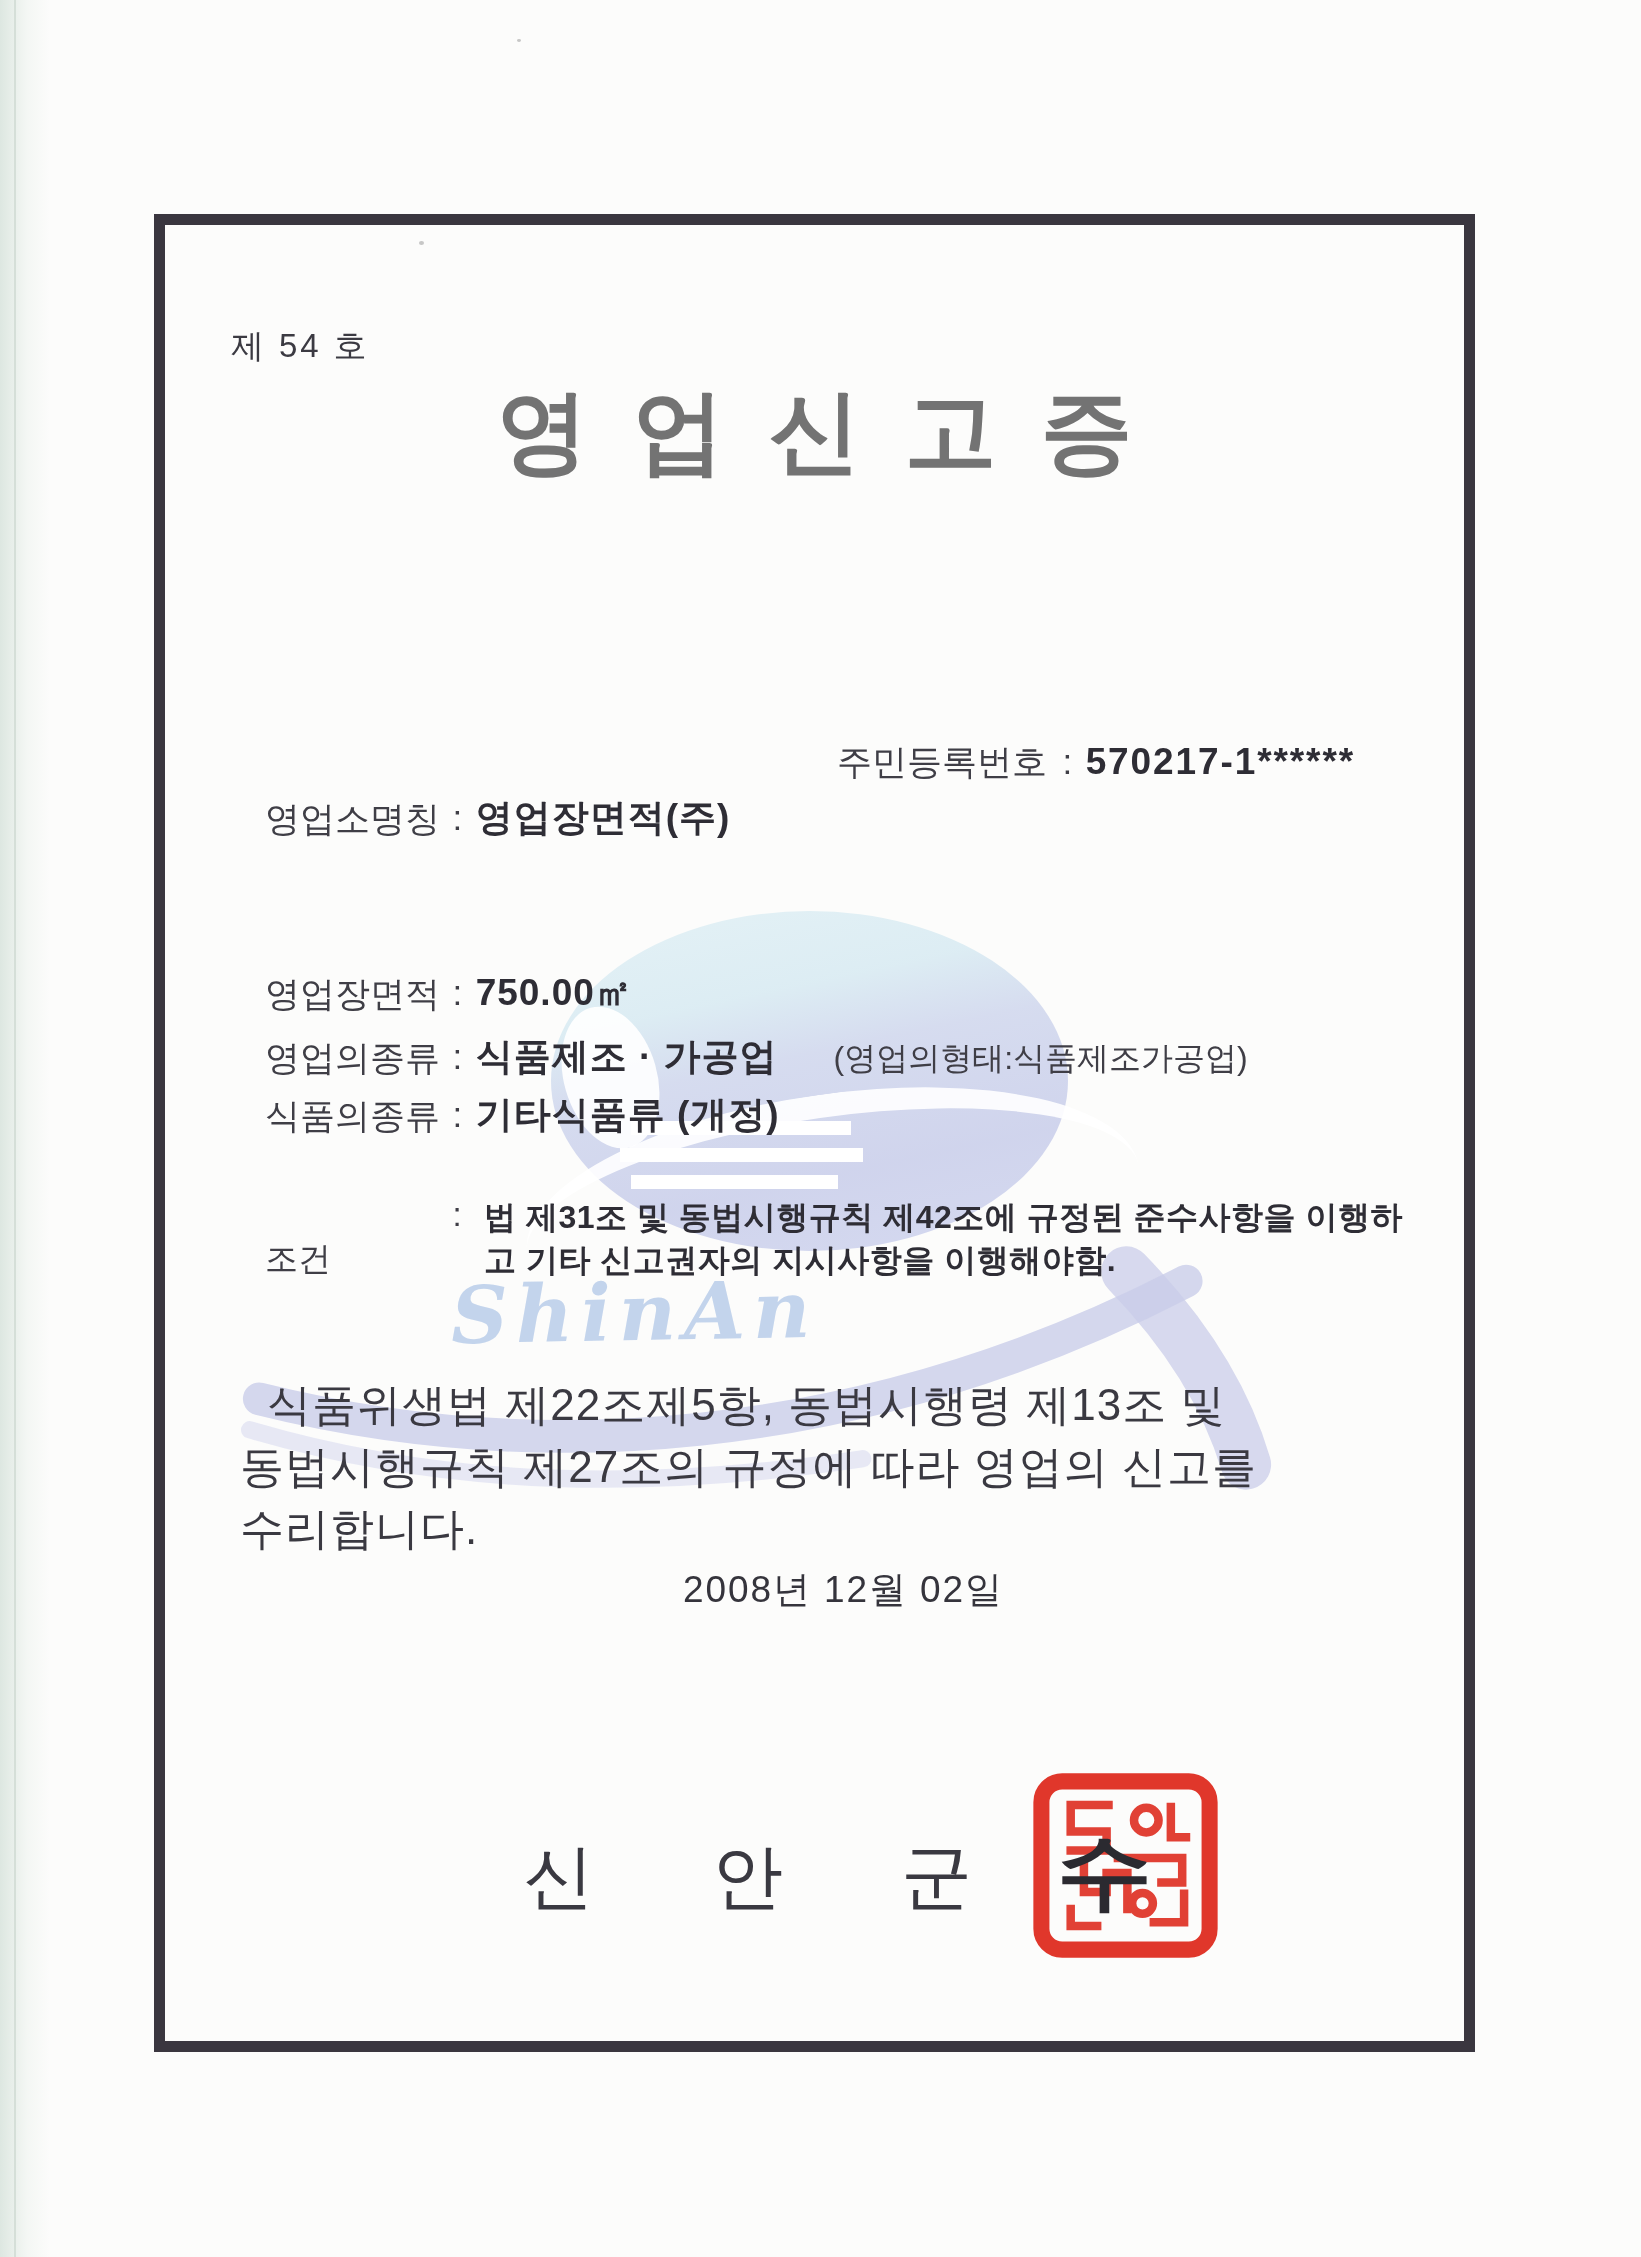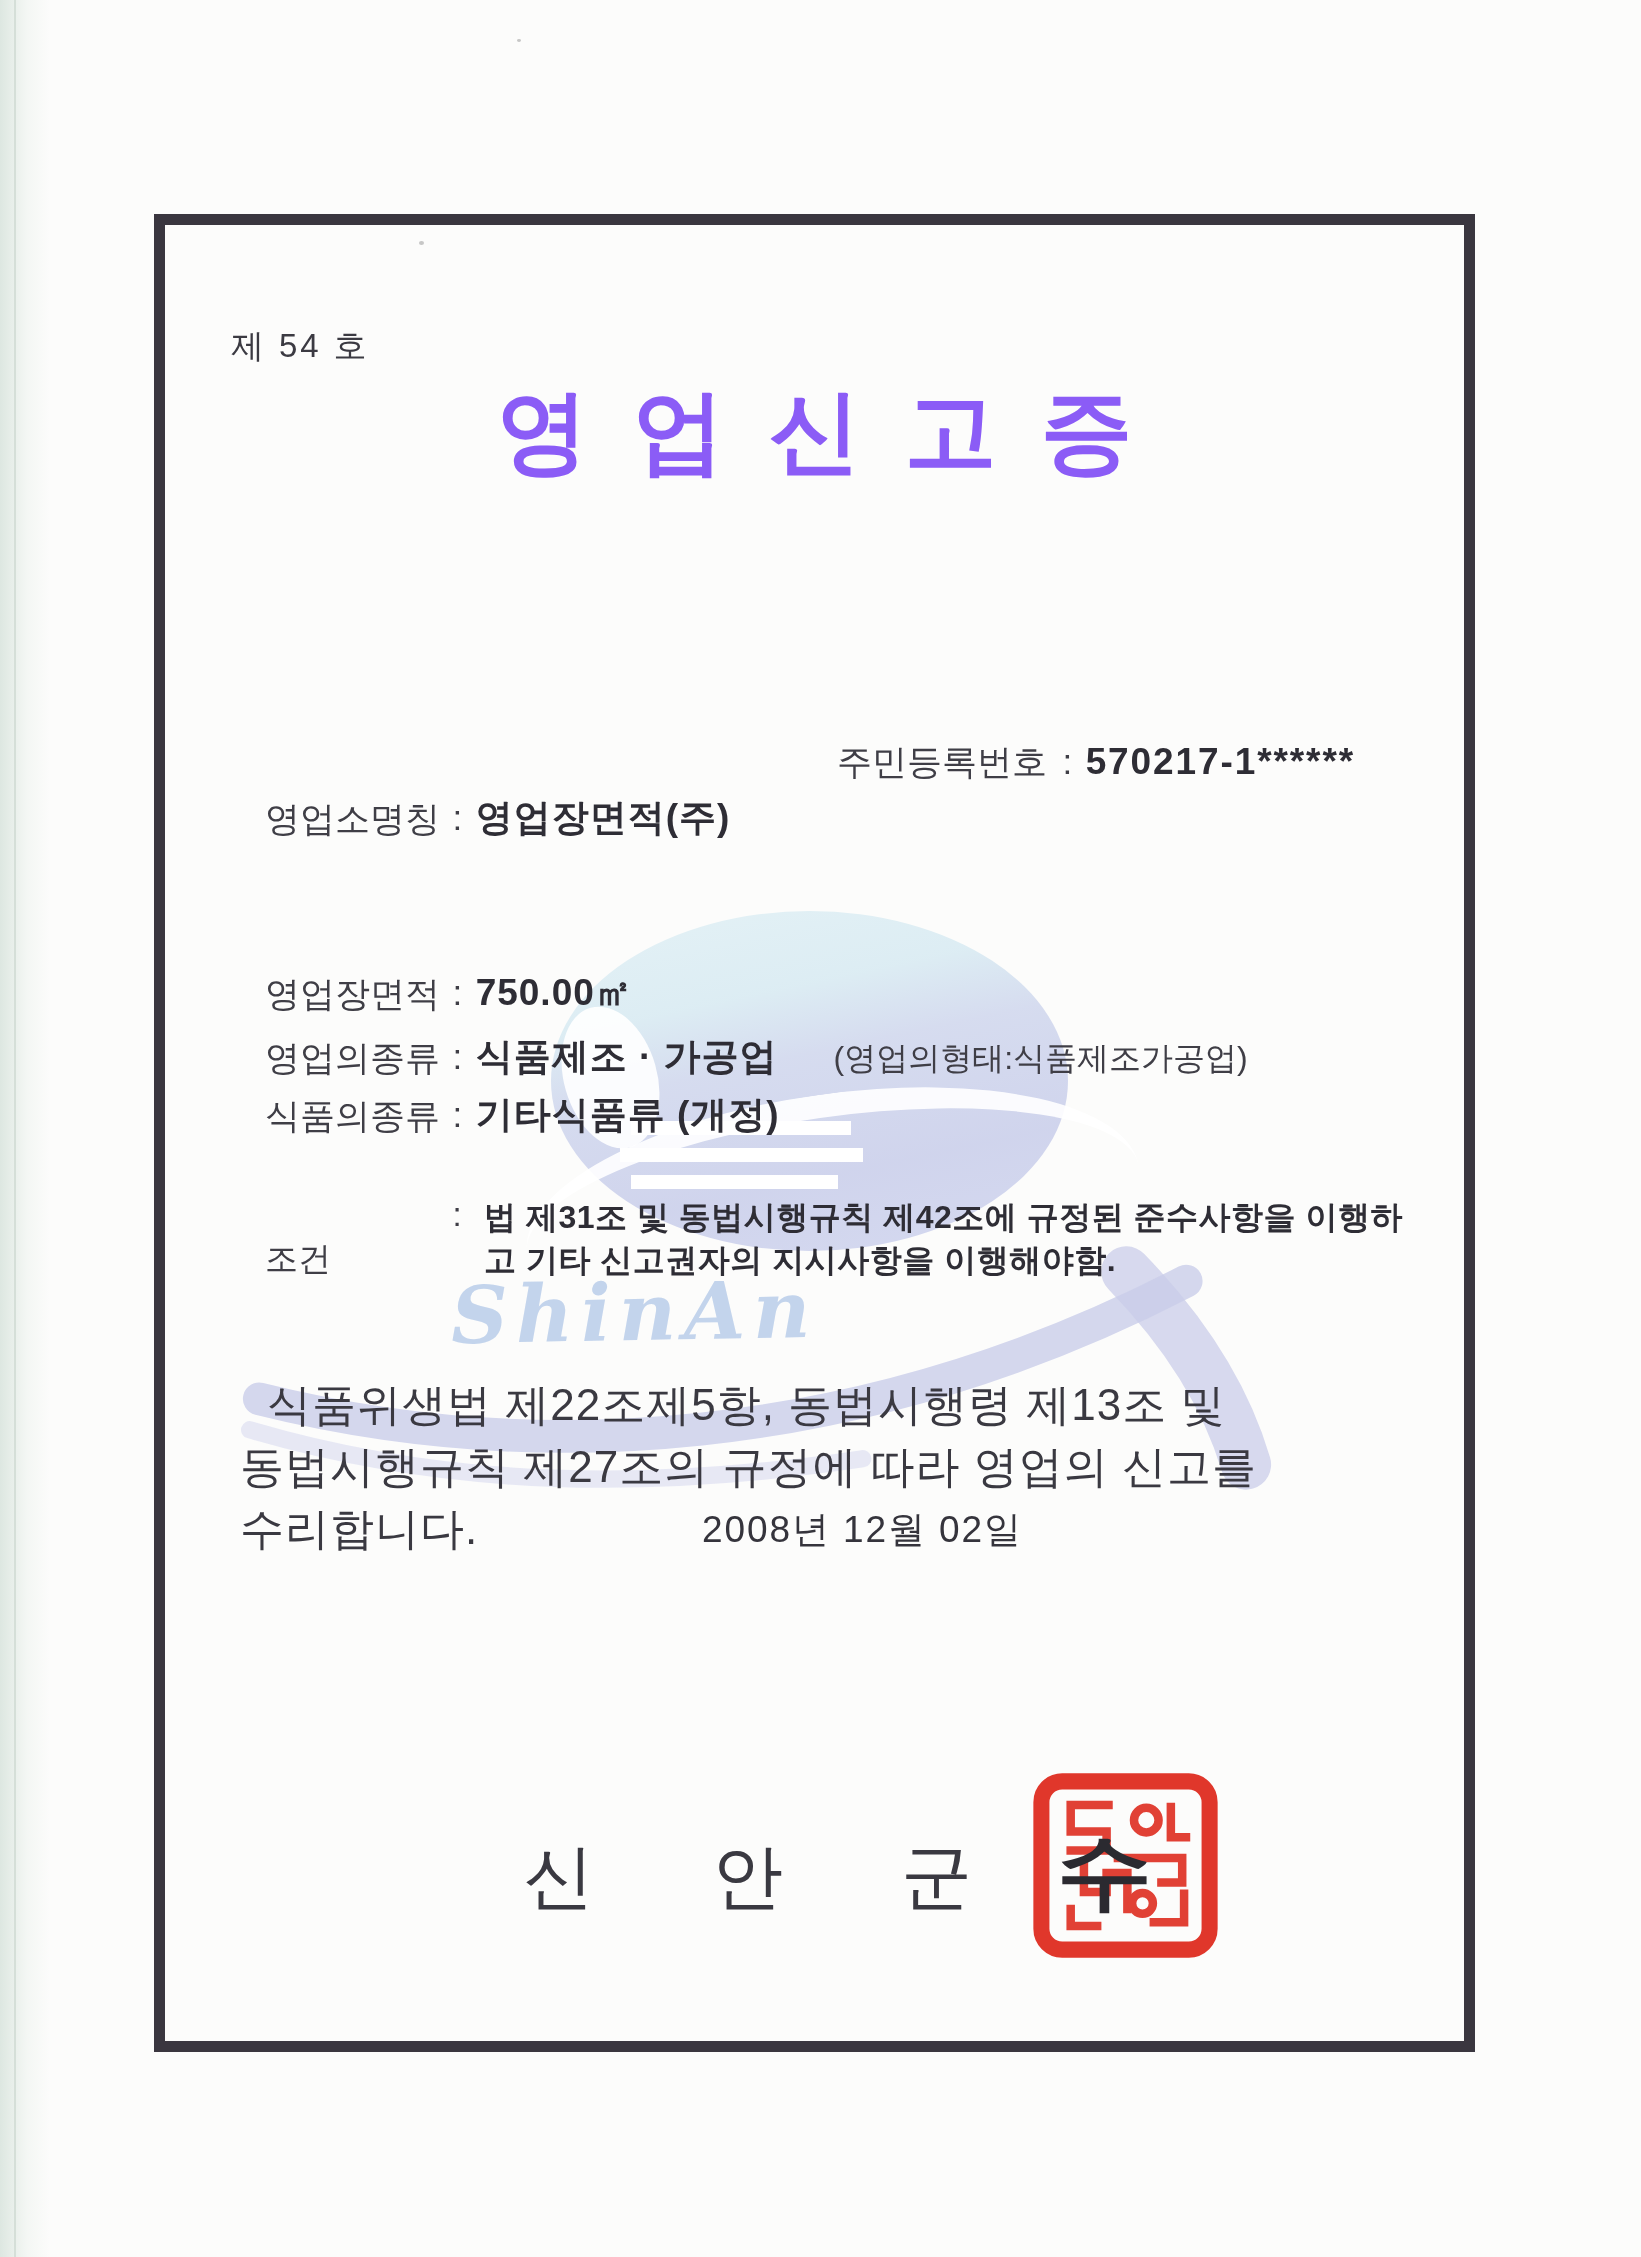--- a/index.html
+++ b/index.html
@@ -47,36 +47,36 @@
     font-family:"DejaVu Serif",serif;font-style:italic;font-weight:bold;
     font-size:79px;color:#b6cbe9;letter-spacing:7.7px;opacity:.8;transform:rotate(-1deg);
   }
   .swoosh-svg{left:75px;top:884px;opacity:.75;}
 
   
   .content{position:absolute;z-index:2;}
   .doc-number{left:66px;top:99px;font-size:33px;letter-spacing:2.9px;color:#3b3a42;}
   .title{
     left:0;top:145px;width:100%;text-align:center;padding-left:44px;box-sizing:border-box;
-    font-size:92px;font-weight:bold;letter-spacing:44px;color:#8b5cf6;white-space:nowrap;
+    font-size:92px;font-weight:bold;letter-spacing:44px;color:#737373;white-space:nowrap;
   }
   .row{left:100px;white-space:nowrap;font-size:35px;color:#3f3e46;}
   .lbl{display:inline-block;width:172px;text-align:justify;text-align-last:justify;vertical-align:bottom;}
   .colon{display:inline-block;margin:0 13.5px 0 15.4px;}
   .val{font-weight:bold;color:#2e2d35;font-size:37px;letter-spacing:1px;}
   .note{font-weight:normal;color:#3f3e46;font-size:32px;margin-left:56px;letter-spacing:0;}
   .rrn{left:672px;white-space:nowrap;font-size:35px;color:#3f3e46;}
   .rrn .val{letter-spacing:1.9px;}
   .cond-val{display:inline-block;vertical-align:top;width:1004px;font-weight:bold;
     color:#2e2d35;font-size:32px;line-height:43px;letter-spacing:0.5px;margin-left:9px;}
   .cond-row{font-size:33px;}
   .body-par{left:75px;top:1149px;width:1188px;font-size:44px;line-height:62px;
     color:#3a3941;letter-spacing:1px;white-space:nowrap;}
   .body-line1{text-indent:27px;}
-  .date{left:518px;top:1280px;font-size:37px;letter-spacing:1.9px;color:#35343c;margin-left:19px;}
+  .date{left:518px;top:1340px;font-size:37px;letter-spacing:1.9px;color:#35343c;}
   .issuer{left:358px;top:1605px;font-size:71px;letter-spacing:118px;color:#3a3941;white-space:nowrap;}
 
   
   .seal{left:865px;top:1546px;width:191px;height:189px;}
   .seal svg{position:absolute;left:0;top:0;}
   .seal-overlay{
     position:absolute;left:33px;top:46px;font-size:83px;font-weight:bold;
     color:#2b2a30;transform:scaleX(1.15);z-index:3;
   }
 </style>

